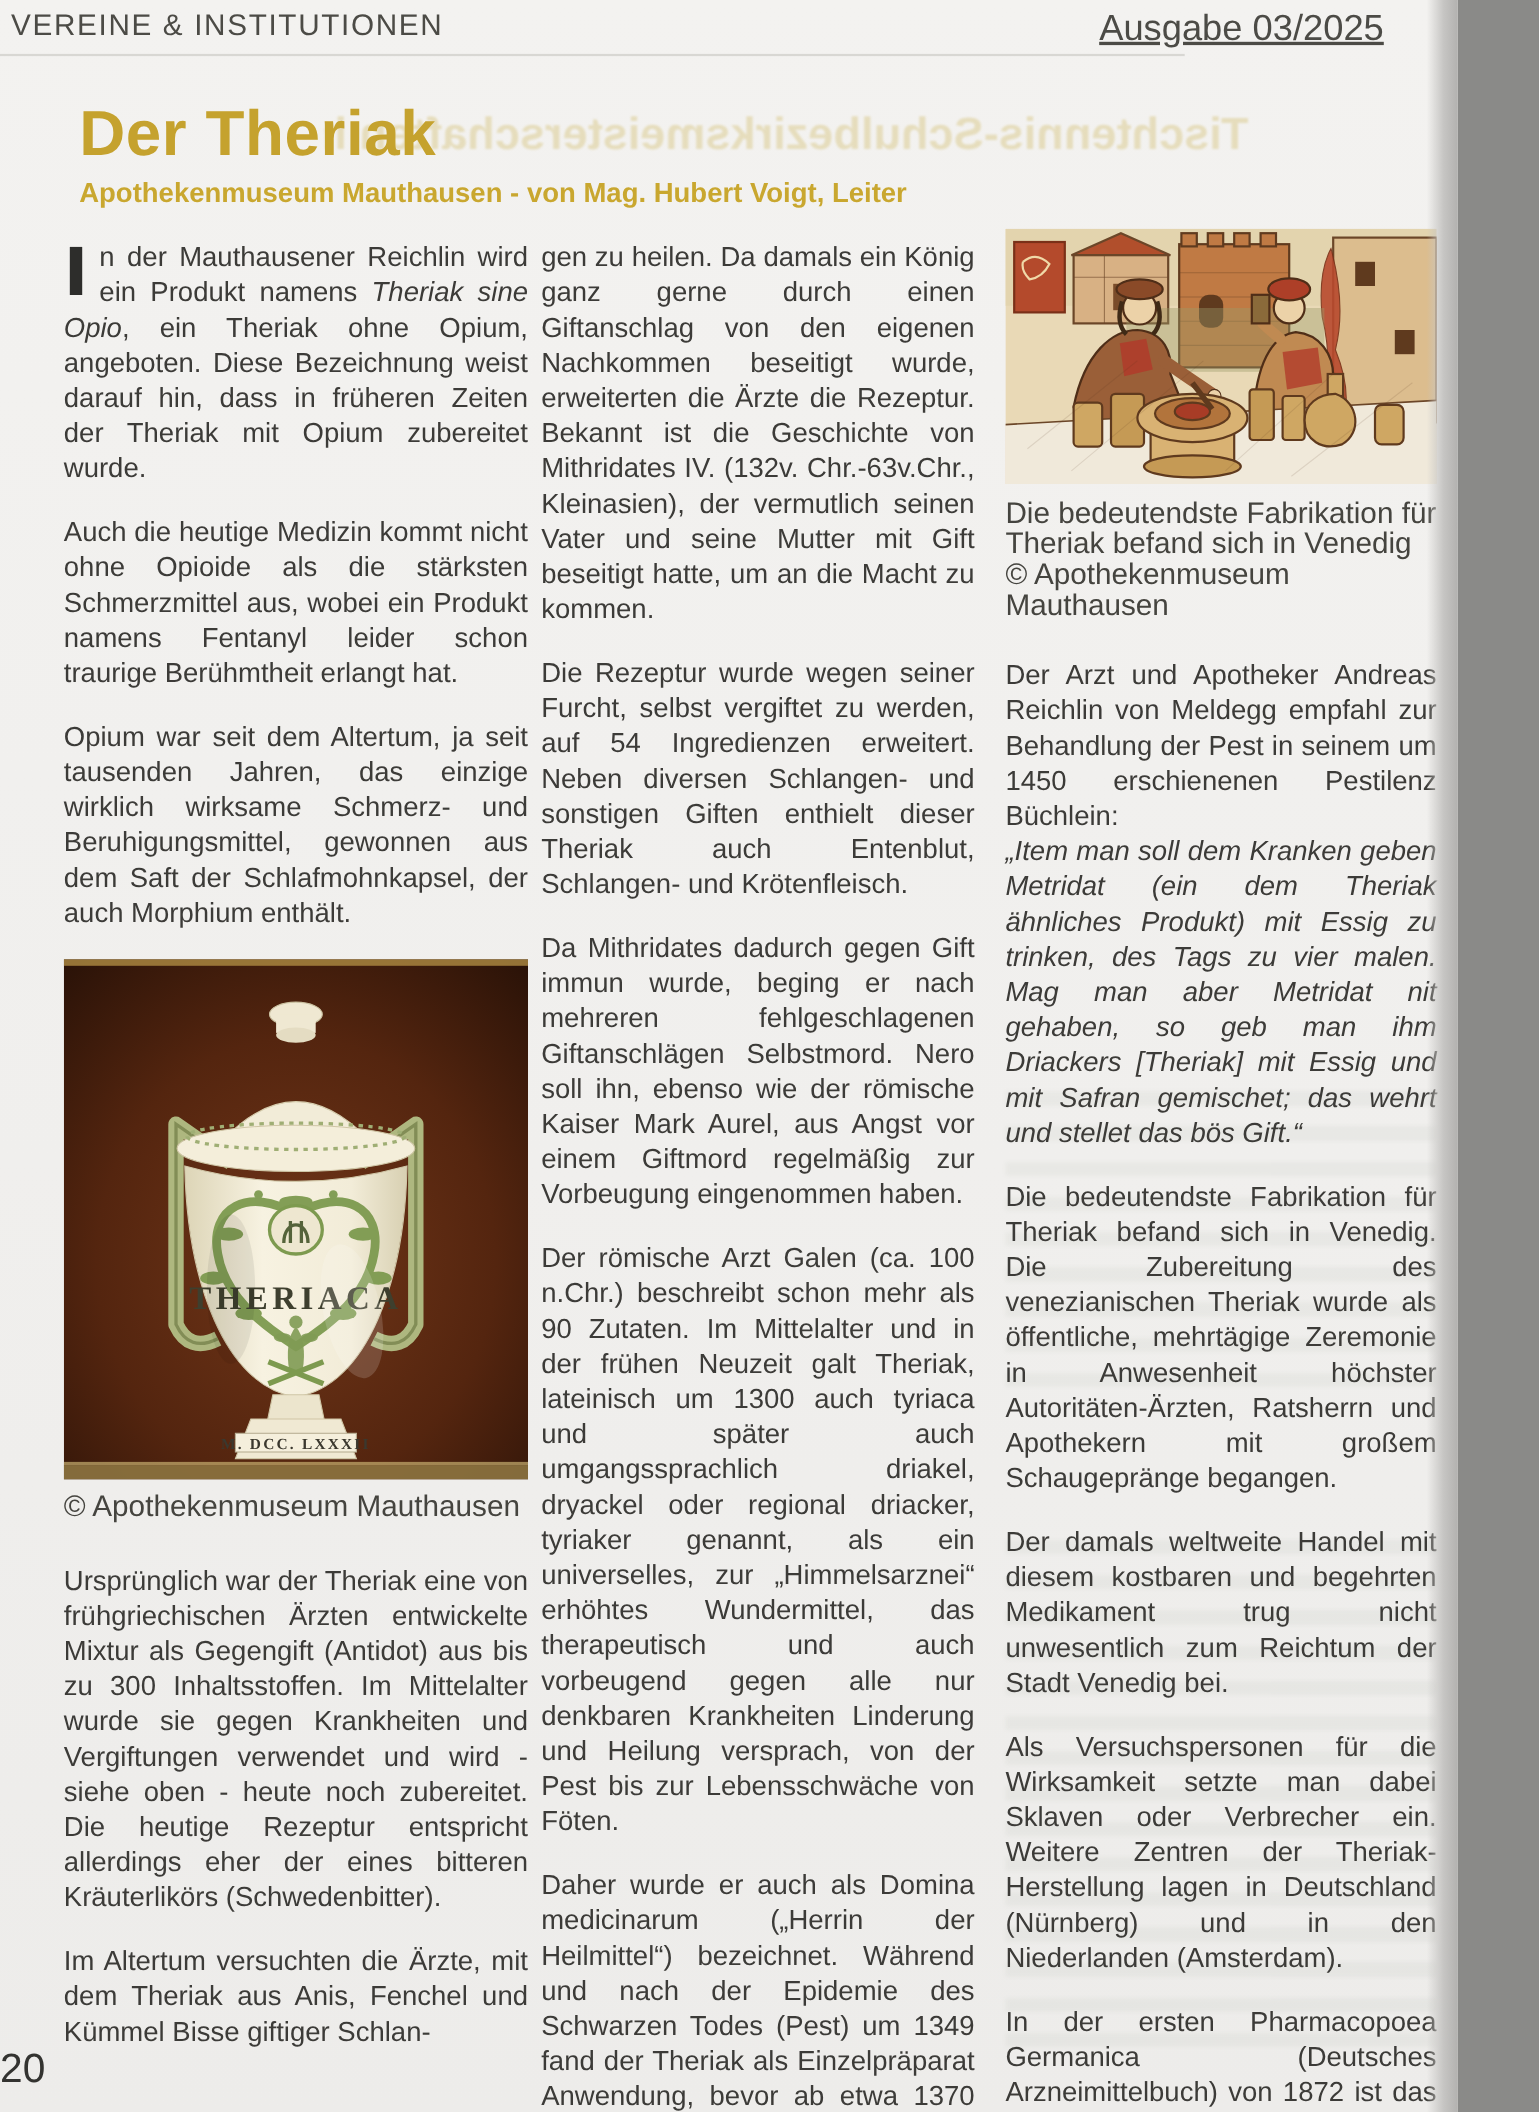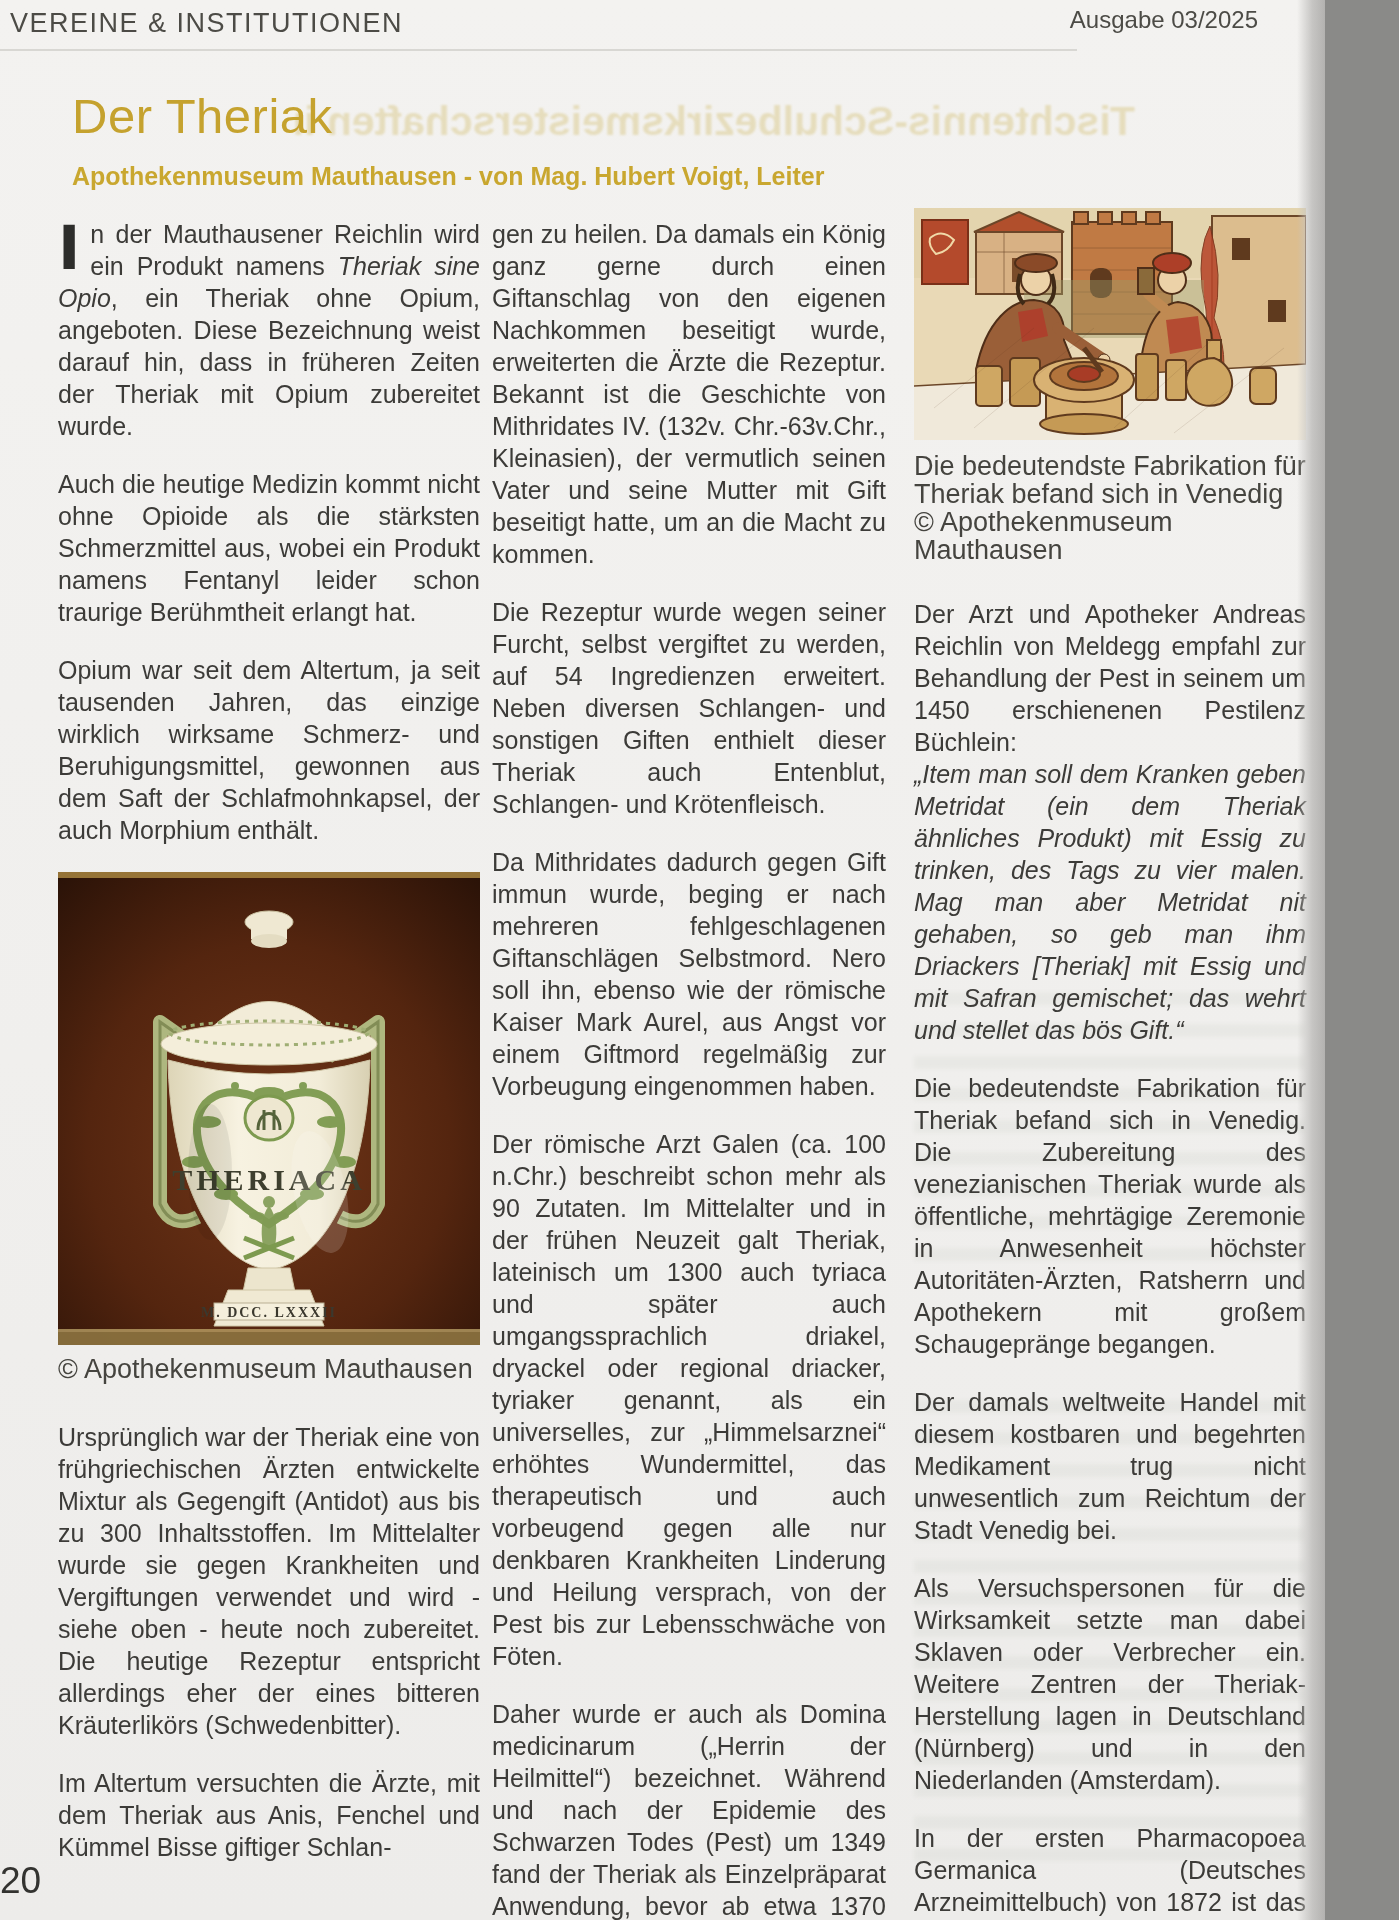--- a/index.html
+++ b/index.html
@@ -2,28 +2,28 @@
 <html><head>
 <meta charset="utf-8">
 <style>
   html,body{margin:0;padding:0;background:#8a8a88;}
   .page{
     position:relative;width:1325px;height:1920px;overflow:hidden;
     background:linear-gradient(180deg,#f3f2f0 0%,#f0efed 55%,#edecea 100%);
     font-family:"Liberation Sans",sans-serif;
   }
   .header-left{position:absolute;left:10px;top:8px;font-size:27px;color:#4c4b46;letter-spacing:1.5px;}
-  .header-right{position:absolute;right:67px;top:6px;font-size:24px;color:#4c4b46;}
+  .header-right{position:absolute;right:67px;top:6px;font-size:33px;color:#4c4b46;text-decoration:underline;}
   .header-rule{position:absolute;left:0;top:49px;width:1077px;height:2px;background:#d8d7d3;}
   .ghost-title{
     position:absolute;left:295px;top:98px;width:840px;font-size:41px;font-weight:bold;
     color:#c9ae48;opacity:.30;transform:scaleX(-1);white-space:nowrap;overflow:hidden;
     filter:blur(1px);
   }
-  .title{position:absolute;left:72px;top:88px;margin:0;font-size:49px;font-weight:normal;color:#c5a22e;letter-spacing:.5px;}
+  .title{position:absolute;left:72px;top:88px;margin:0;font-size:58px;font-weight:bold;color:#c5a22e;letter-spacing:.5px;}
   .subtitle{position:absolute;left:72px;top:162px;margin:0;font-size:25px;font-weight:bold;color:#c9a72f;}
   .col{position:absolute;}
   .col1{left:58px;top:218px;width:422px;}
   .col2{left:492px;top:218px;width:394px;}
   .col3{left:914px;top:208px;width:392px;}
   p.body{margin:0 0 26px 0;font-size:25px;line-height:32px;text-align:justify;color:#3c3b38;}
   p.tight{margin-bottom:0;}
   p.quote{font-style:italic;}
   .dropcap{
     float:left;font-family:"DejaVu Sans",sans-serif;font-size:60px;line-height:52px;

